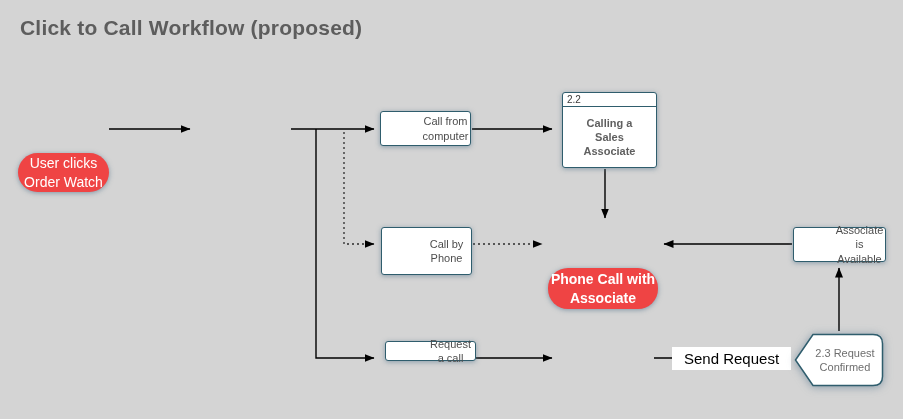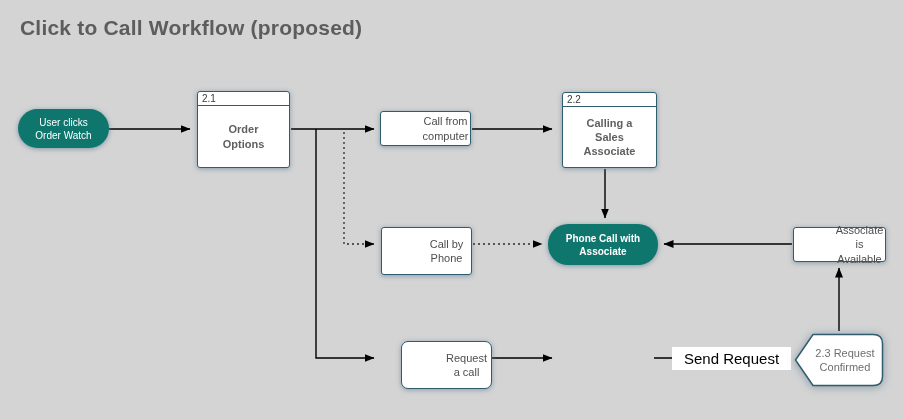--- a/index.html
+++ b/index.html
@@ -36,26 +36,26 @@
     padding:1px 4px 1px 4px; height:14px; line-height:12px;
     white-space:nowrap;
   }
   .box .bd {
     flex:1 1 auto;
     display:flex; align-items:center; justify-content:center;
     font-weight:bold; color:#5f5f5f;
     white-space:pre-line; text-align:center; line-height:1.3;
   }
   .pill {
-    background:#0f766e;
+    background:#ef4444;
     border-radius:20px;
     box-shadow:0 1px 5px rgba(96,124,146,0.7);
     display:flex; align-items:center; justify-content:center;
     text-align:center; color:#ffffff;
-    font-size:10px; line-height:1.3; white-space:pre-line;
+    font-size:14px; line-height:1.3; white-space:pre-line;margin-top:44px;
   }
   .pill.bold { font-weight:bold; }
   .edge-label {
     position:absolute;
     background:#ffffff; color:#000000;
     font-size:15px; line-height:23px;
     padding:0 12px; white-space:nowrap;
   }
   .pentagon { }
   .pentagon svg { position:absolute; left:0; top:0; overflow:visible; }
@@ -92,25 +92,20 @@
     <path d="M473,358 H552" fill="none" stroke="#000" stroke-width="1.4" marker-end="url(#arrow)"></path>
     <path d="M654,358 H788" fill="none" stroke="#000" stroke-width="1.4" marker-end="url(#arrow)"></path>
     <path d="M839,331 V268" fill="none" stroke="#000" stroke-width="1.4" marker-end="url(#arrow)"></path>
   </svg>
 
   <div class="node pill" style="left:18px; top:109px; width:91px; height:39px;">
     <span>User clicks
 Order Watch</span>
   </div>
 
-  <div class="node box headered" style="left:197px; top:91px; width:93px; height:77px;">
-    <div class="hd">2.1</div>
-    <div class="bd">Order
-Options</div>
-  </div>
 
   <div class="node box" style="left:380px; top:111px; width:91px; height:35px;">
     <span>Call from
 computer</span>
   </div>
 
   <div class="node box headered" style="left:562px; top:92px; width:95px; height:76px;">
     <div class="hd">2.2</div>
     <div class="bd">Calling a
 Sales
@@ -124,21 +119,21 @@
   <div class="node pill bold" style="left:548px; top:224px; width:110px; height:41px;">
     <span>Phone Call with
 Associate</span>
   </div>
 
   <div class="node box" style="left:793px; top:227px; width:93px; height:35px;">
     <span>Associate is
 Available</span>
   </div>
 
-  <div class="node box" style="left:401px; top:341px; width:91px; height:48px;border-radius:7px;">
+  <div class="node box" style="left:385px; top:341px; width:91px; height:20px;">
     <span>Request a call</span>
   </div>
 
 
   <div class="edge-label" style="left:672px; top:347px;">Send Request</div>
 
   <div class="node pentagon" style="left:794px; top:333px; width:90px; height:54px;">
     <svg width="90" height="54" viewBox="0 0 90 54">
       <path class="shape-shadow" d="M1.5,27 L19,1.5 L79,1.5 Q88.5,1.5 88.5,10.5 L88.5,43.5 Q88.5,52.5 79,52.5 L19,52.5 Z"></path>
     </svg>

